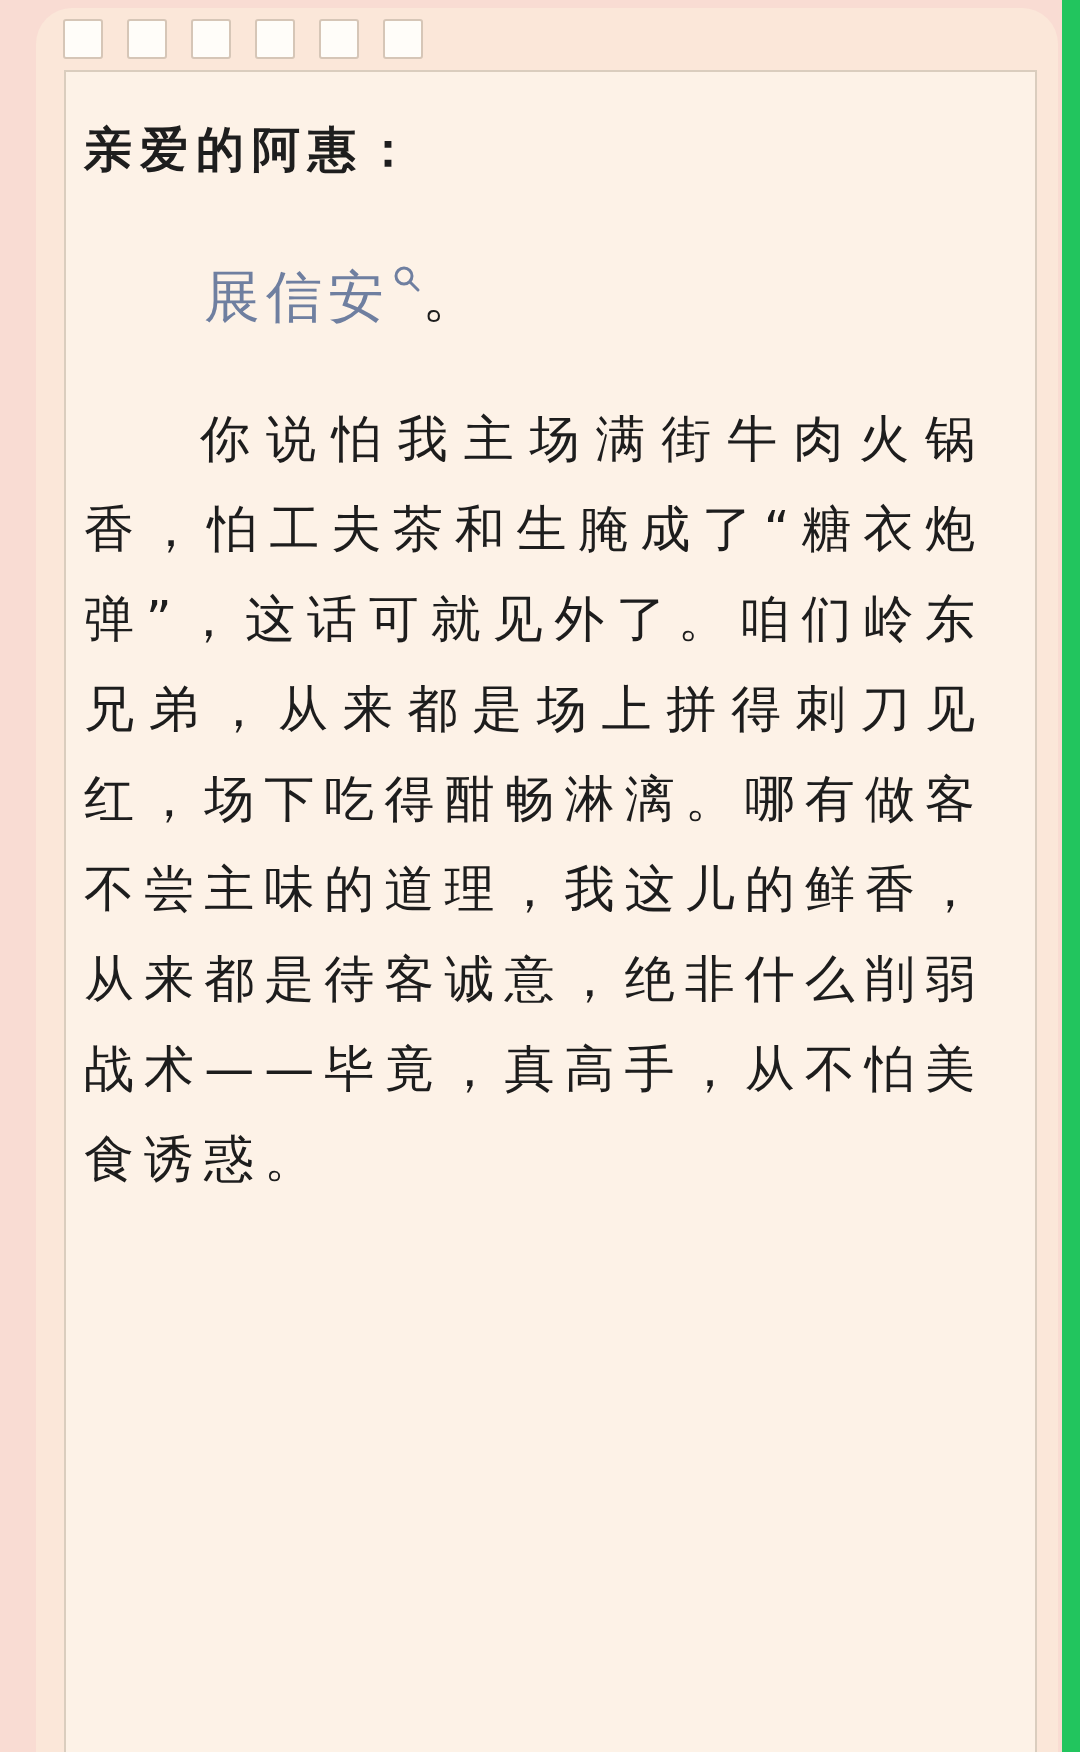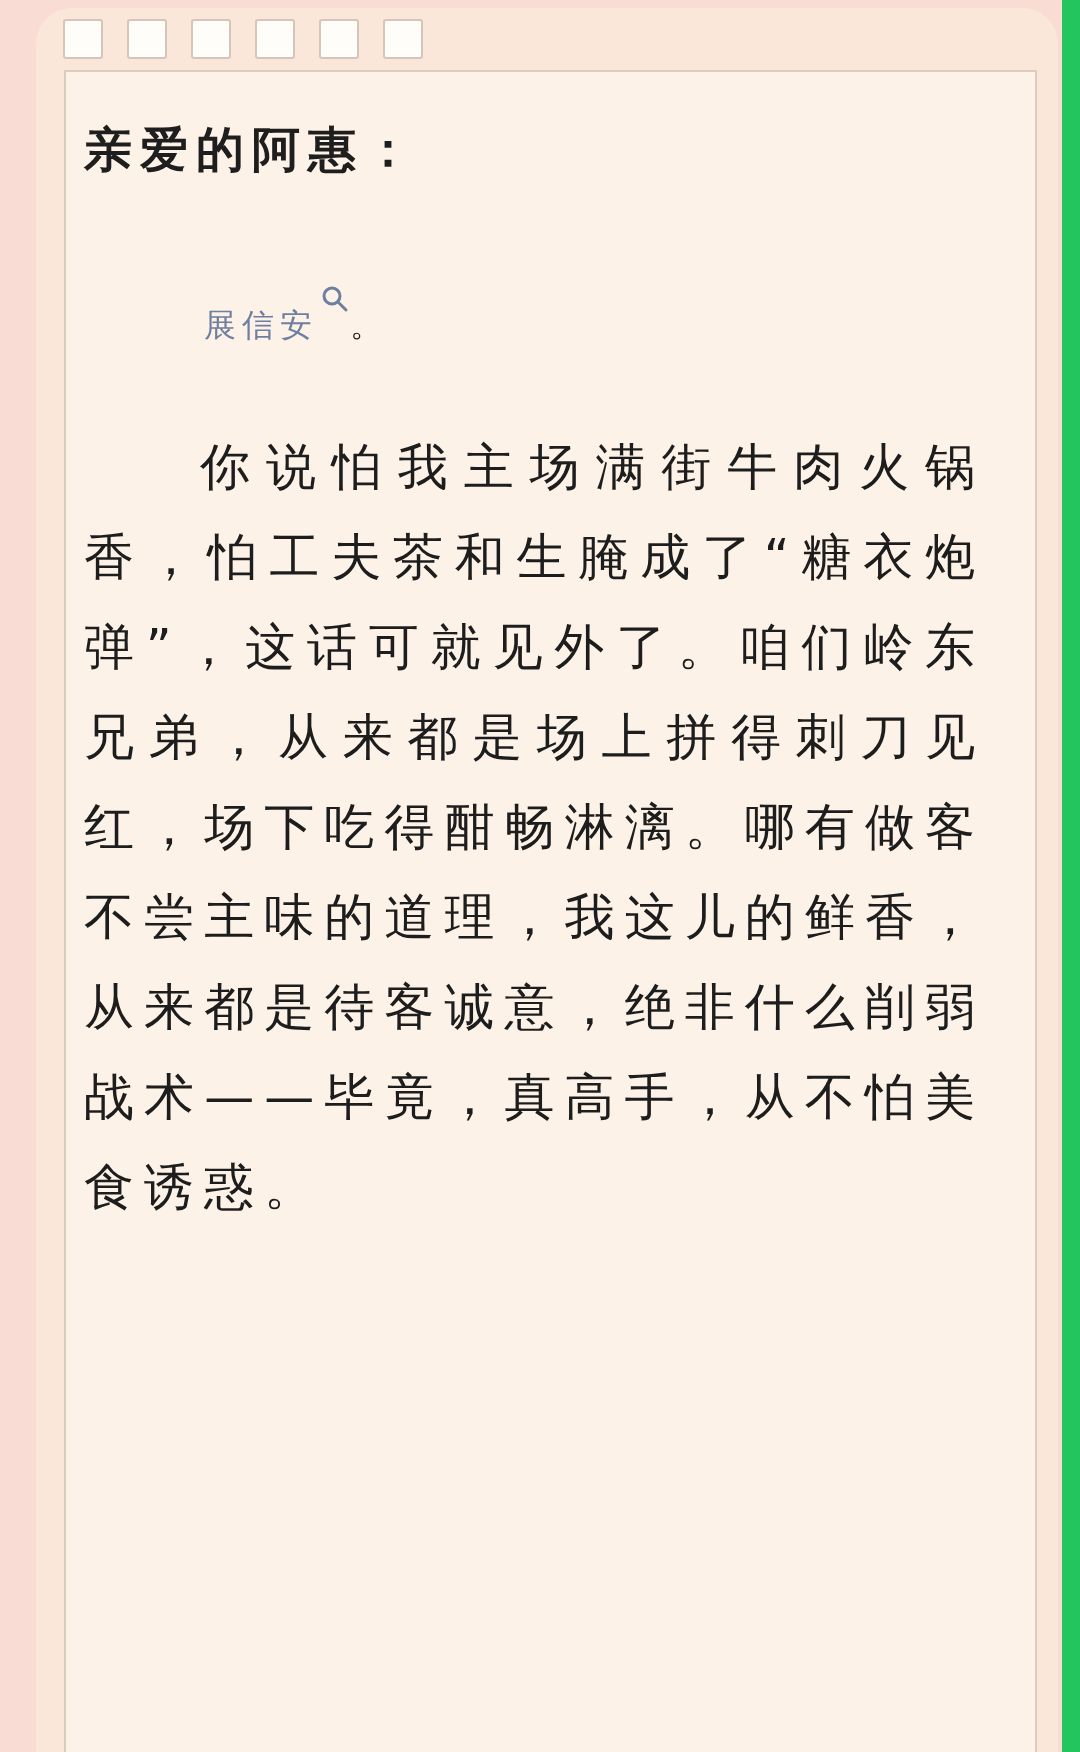--- a/index.html
+++ b/index.html
@@ -56,23 +56,23 @@
   }
   .salutation {
     margin: 0;
     font-size: 48px;
     line-height: 62px;
     font-weight: 600;
     letter-spacing: 8px;
     color: #1e1e1e;
   }
   .greeting {
-    margin: 104px 0 0 0;
+    margin: 82px 0 0 0;
     padding-left: 120px;
-    font-size: 32px;
+    font-size: 56px;
     line-height: 70px;
     letter-spacing: 6px;
     font-family: Liberation Serif, serif;
   }
   .greeting-link {
     color: #6f7fa0;
     cursor: pointer;
     white-space: nowrap;
   }
   .search-icon {

